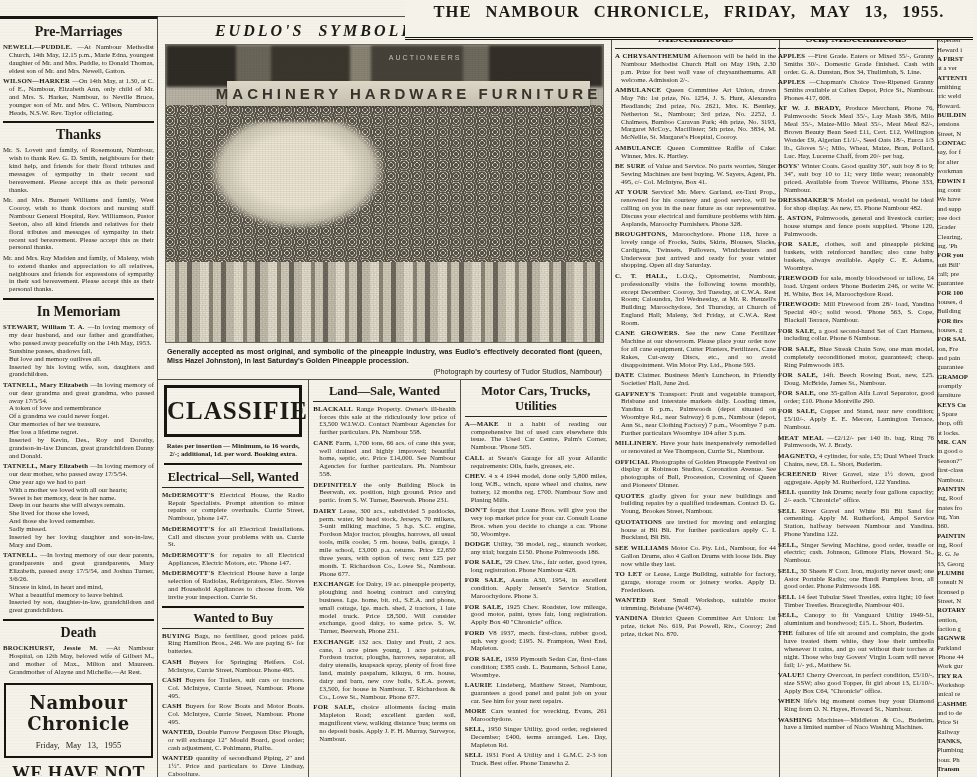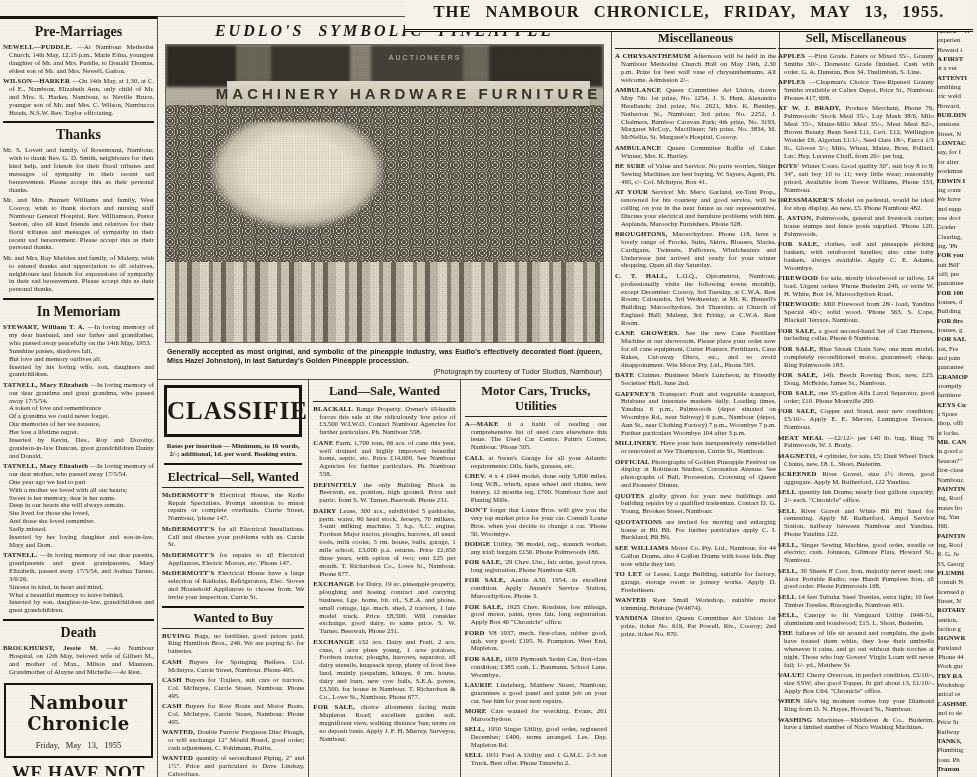--- a/index.html
+++ b/index.html
@@ -3,21 +3,21 @@
 <meta charset="utf-8">
 <style>
   html,body{margin:0;padding:0;background:#d8d5cd;}
   .page{position:relative;width:977px;height:777px;background:#f5f2e9;
     font-family:"Liberation Serif",serif;color:#1d1b16;overflow:hidden;}
   .page::after{content:"";position:absolute;inset:0;pointer-events:none;
     background:repeating-linear-gradient(0deg,rgba(90,82,66,.025) 0 1px,transparent 1px 3px);}
   
   .masthead{position:absolute;top:2px;left:405px;width:568px;text-align:center;
     font-size:16.5px;font-weight:bold;letter-spacing:1px;word-spacing:9px;
-    border-bottom:3px double #17150f;padding-bottom:7px;background:#f5f2e9;z-index:5;}
+    border-bottom:3px double #17150f;padding-bottom:15px;background:#f5f2e9;z-index:5;}
   
   .ad{font-size:6.8px;line-height:1.16;text-align:justify;margin:0 0 2.5px;
     padding-left:6px;text-indent:-6px;white-space:pre-line;}
   .ad b{letter-spacing:.2px;}
   .colhead{font-size:12.5px;font-weight:bold;text-align:center;margin:3px 0 3px;
     padding:1px 0 2px;border-bottom:1px solid #2a2722;}
   .colhead.mid{border-top:2px solid #17150f;padding-top:3px;margin-top:5px;}
   
   .colA{position:absolute;left:0;top:16px;width:151px;height:761px;padding:0 3px;
     border-top:3px solid #17150f;border-right:1px solid #55514a;overflow:hidden;}

